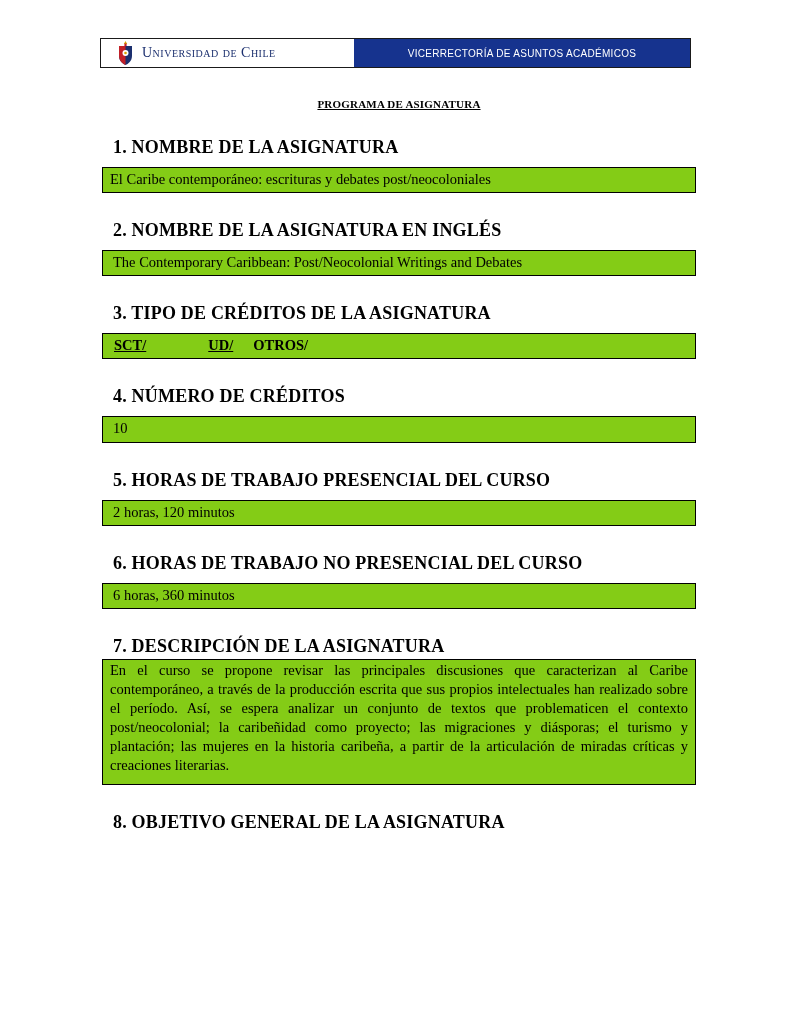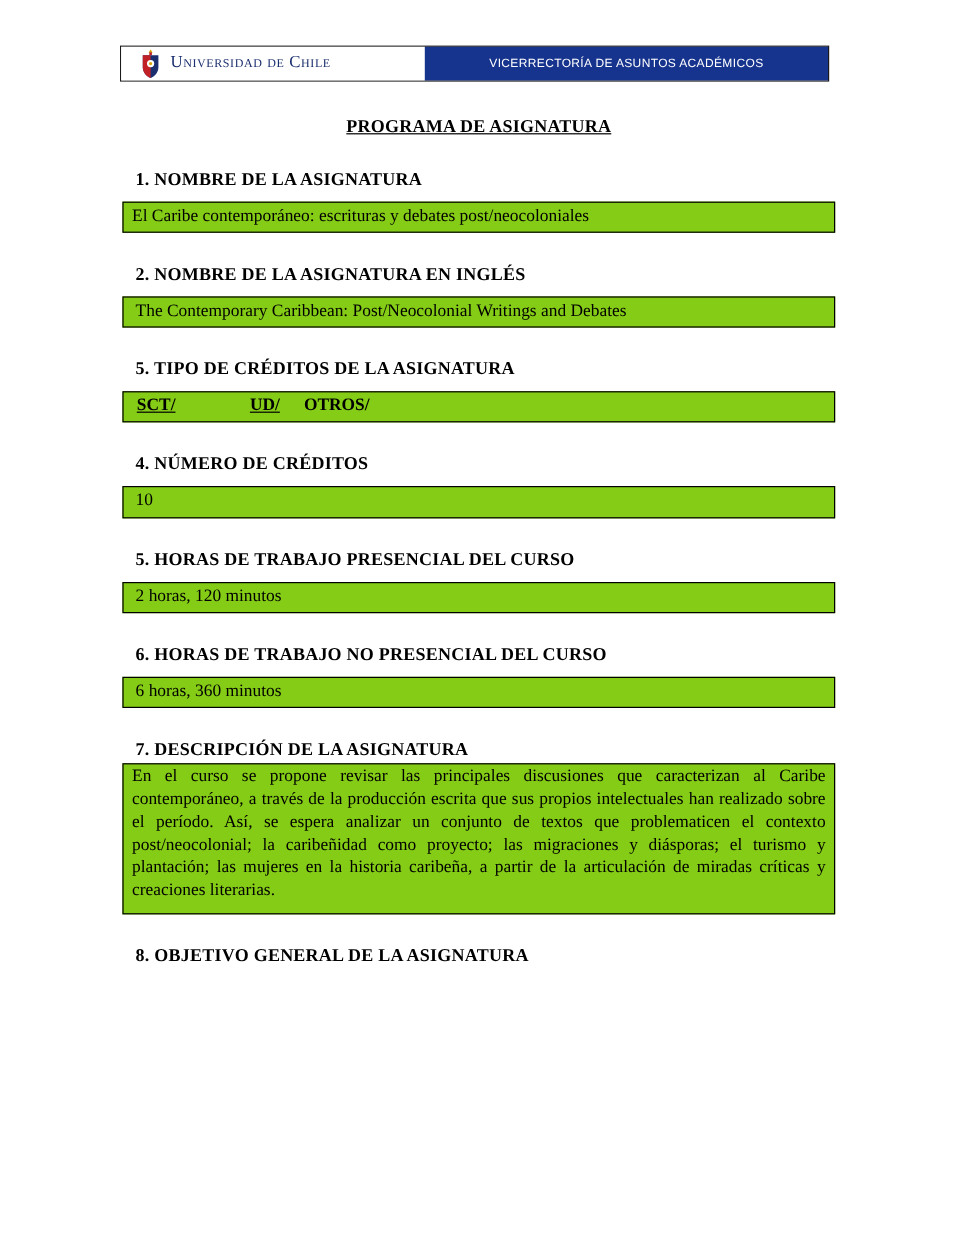--- a/index.html
+++ b/index.html
@@ -58,28 +58,28 @@
   
   .content {
     position: absolute;
     left: 102px;
     top: 90px;
     width: 594px;
   }
   .doc-title {
     text-align: center;
     font-weight: bold;
-    font-size: 15px;
+    font-size: 11px;
     text-decoration: underline;
     margin: 8px 0 0 0;
     letter-spacing: 0.2px;
   }
   .section-heading {
     font-weight: bold;
-    font-size: 15px;
+    font-size: 18px;
     margin: 27px 0 9px 11px;
     letter-spacing: 0.2px;
   }
   .section-heading.tight { margin-bottom: 2px; }
   .field-box {
     border: 1px solid #000;
     box-sizing: border-box;
     width: 594px;
     padding: 2px 7px 3px 7px;
     font-size: 14.5px;
@@ -122,21 +122,21 @@
   <div class="content">
 
     <div class="doc-title">PROGRAMA DE ASIGNATURA</div>
 
     <div class="section-heading">1. NOMBRE DE LA ASIGNATURA</div>
     <div class="field-box">El Caribe contemporáneo: escrituras y debates post/neocoloniales</div>
 
     <div class="section-heading">2. NOMBRE DE LA ASIGNATURA EN INGLÉS</div>
     <div class="field-box pad">The Contemporary Caribbean: Post/Neocolonial Writings and Debates</div>
 
-    <div class="section-heading">5. TIPO DE CRÉDITOS DE LA ASIGNATURA</div>
+    <div class="section-heading">3. TIPO DE CRÉDITOS DE LA ASIGNATURA</div>
     <div class="field-box">
       <div class="credits-row">
         <span class="credit-sct">SCT/</span>
         <span class="credit-ud">UD/</span>
         <span class="credit-otros">OTROS/</span>
       </div>
     </div>
 
     <div class="section-heading">4. NÚMERO DE CRÉDITOS</div>
     <div class="field-box pad">10</div>

